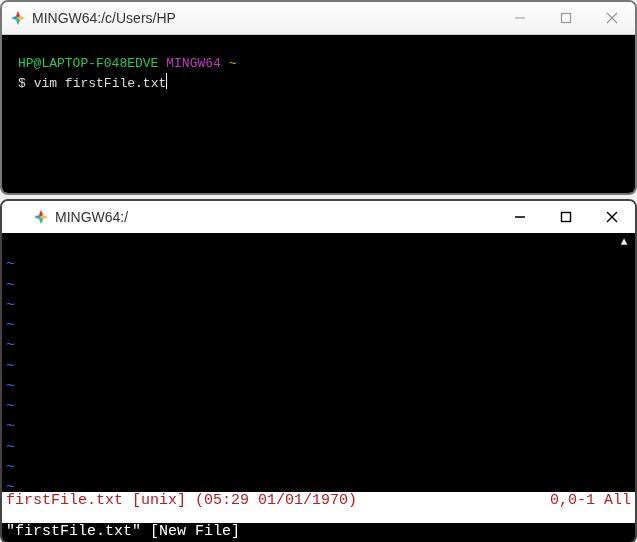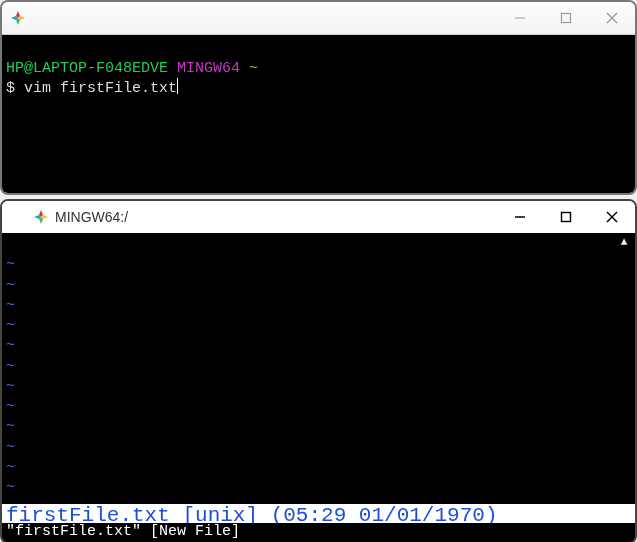--- a/index.html
+++ b/index.html
@@ -45,23 +45,23 @@
     justify-content: center;
     color: #333;
     font-family: "Segoe UI Symbol", sans-serif;
     font-size: 13px;
   }
   .win-btn.inactive { color: #aaa; }
   .win-btn.close2 svg line { stroke: #000; stroke-width: 1.4; }
   .terminal {
     background: #000;
     color: #fff;
-    font-size: 15px;
+    font-size: 13px;
     line-height: 1.3;
-    padding: 4px 6px 6px 4px;
+    padding: 4px 6px 6px 16px;
     white-space: pre;
   }
   .t1 { height: 148px; }
   .prompt-user { color: #22cc55; }
   .prompt-env  { color: #c238c2; }
   .prompt-path { color: #d0b000; }
   .prompt-cmd  { color: #ddd; }
   .cursor {
     display: inline-block;
     width: 1px;
@@ -105,24 +105,24 @@
     height: 14px;
     color: #eee;
     font-size: 11px;
     line-height: 14px;
     text-align: center;
   }
   .status1 {
     position: absolute;
     left: 0; right: 0;
     bottom: 19px;
-    height: 19px;
-    background: #fff;
-    color: #1d4ed8;
-    font-size: 21px;
+    height: 31px;
+    background: #fff;
+    color: #b91c1c;
+    font-size: 15px;
     padding: 0 4px;
     display: flex;
     justify-content: space-between;
     font-family: Consolas, "Courier New", monospace;
   }
   .status2 {
     position: absolute;
     left: 0; right: 0;
     bottom: 0;
     height: 19px;
@@ -143,20 +143,21 @@
   <div class="titlebar">
     <div class="title-left">
       <span class="icon-app">
         <svg viewBox="0 0 16 16" width="16" height="16">
           <path d="M8 1 L10 6 L8 8 L6 6 Z" fill="#d33"></path>
           <path d="M1 8 L6 6 L8 8 L6 10 Z" fill="#39c"></path>
           <path d="M8 15 L6 10 L8 8 L10 10 Z" fill="#3b7"></path>
           <path d="M15 8 L10 10 L8 8 L10 6 Z" fill="#fb3"></path>
         </svg>
       </span>
+      <span>MINGW64:/c/Users/HP</span>
     </div>
     <div class="win-controls">
       <div class="win-btn inactive">
         <svg width="12" height="12">
             <line x1="1" y1="6" x2="11" y2="6" stroke="#999" stroke-width="1.2"></line>
           </svg>
       </div>
       <div class="win-btn inactive">
         <svg width="12" height="12">
             <rect x="1.5" y="1.5" width="9" height="9" fill="none" stroke="#999" stroke-width="1.2"></rect>
@@ -219,18 +220,19 @@
 <span class="tilde">~</span>
 <span class="tilde">~</span>
 <span class="tilde">~</span>
 <span class="tilde">~</span>
 <span class="tilde">~</span>
 <span class="tilde">~</span>
 <span class="tilde">~</span>
     </div>
     <div class="status1">
       <span>firstFile.txt [unix] (05:29 01/01/1970)</span>
+      <span>0,0-1 All</span>
     </div>
     <div class="status2">
       <span>"firstFile.txt" [New File]</span>
     </div>
   </div>
 </div>
 
 </body></html>

